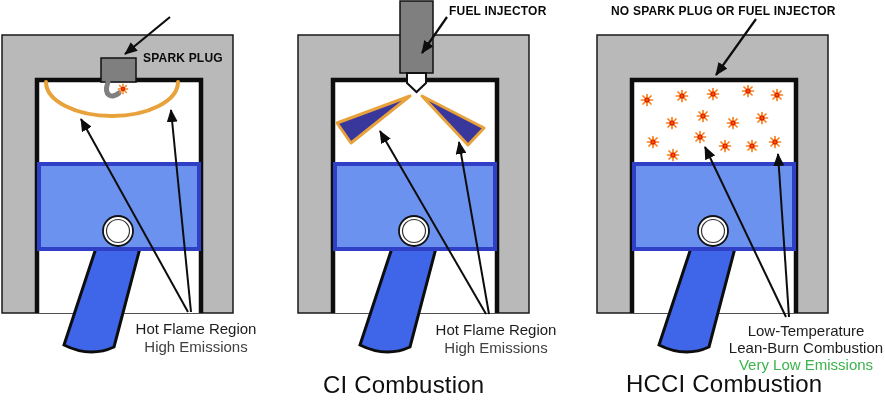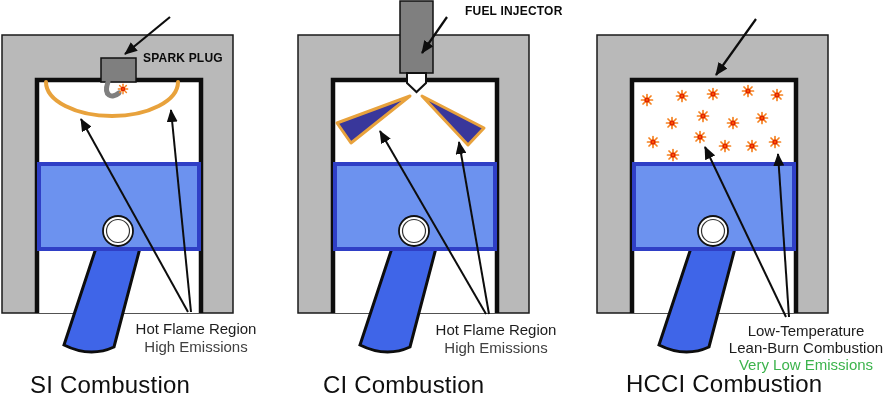--- a/index.html
+++ b/index.html
@@ -90,38 +90,38 @@
         <use href="#star" x="673" y="155"></use>
       </g>
       <line x1="756" y1="19" x2="716" y2="75" stroke="#0d0d0d" stroke-width="2.2" marker-end="url(#ah)"></line>
       <line x1="786" y1="317" x2="705" y2="147" stroke="#0d0d0d" stroke-width="2" marker-end="url(#ah)"></line>
       <line x1="789" y1="317" x2="778" y2="154" stroke="#0d0d0d" stroke-width="2" marker-end="url(#ah)"></line>
     </g>
   </svg>
 
   <div class="lbl toplabel" style="left:143px;top:3px;margin-top:48px;">SPARK PLUG</div>
 
-  <div class="lbl toplabel" style="left:465px;top:4px;">FUEL INJECTOR</div>
+  <div class="lbl toplabel" style="left:449px;top:4px;">FUEL INJECTOR</div>
 
+  <div class="lbl toplabel" style="left:611px;top:4px;">NO SPARK PLUG OR FUEL INJECTOR</div>
 
   <div class="lbl caption" style="left:128px;top:320px;width:136px;">
     <div>Hot Flame Region</div>
     <div class="red">High Emissions</div>
   </div>
 
   <div class="lbl caption" style="left:428px;top:321px;width:136px;">
     <div>Hot Flame Region</div>
     <div class="red">High Emissions</div>
   </div>
 
   <div class="lbl caption" style="left:723px;top:322px;width:166px;line-height:17px;">
     <div>Low-Temperature</div>
     <div>Lean-Burn Combustion</div>
     <div class="green">Very Low Emissions</div>
   </div>
 
-  <div class="lbl title" style="left:30px;top:371px;">SI Combustion</div>
 
   <div class="lbl title" style="left:323px;top:371px;">CI Combustion</div>
 
   <div class="lbl title" style="left:626px;top:370px;">HCCI Combustion</div>
 
 </div>
 
 </body></html>

